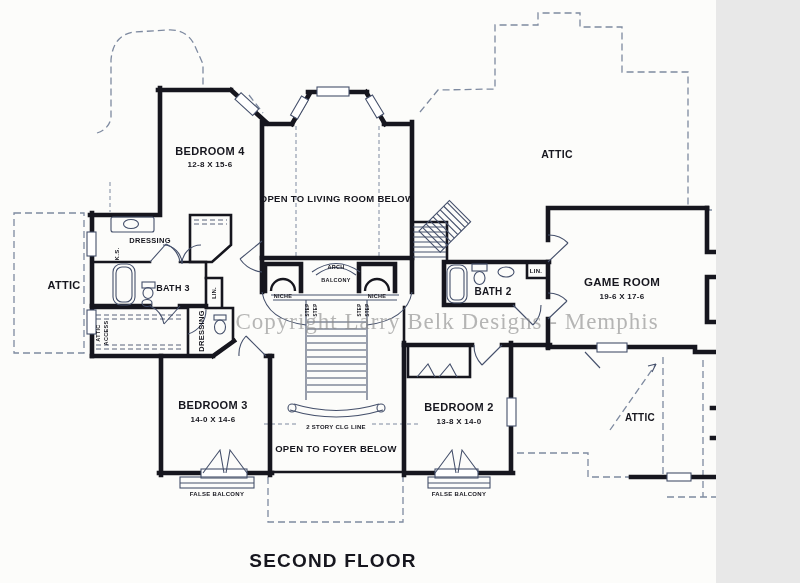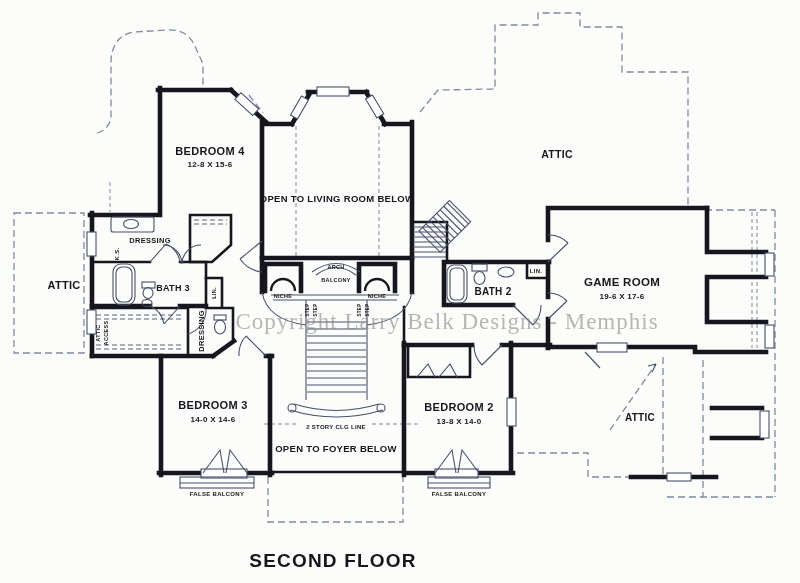--- a/index.html
+++ b/index.html
@@ -1,19 +1,19 @@
 <!DOCTYPE html>
 <html style="--paper: #fcfcfa; --ink: #16161e; --thin-line: #45506b; --dash-line: #7e8aa0; --watermark: #8a8a8a;"><head>
 <meta charset="utf-8">
 <style>
   :root{
     --paper:#fcfcfa; --ink:#16161e; --thin-line:#45506b; --dash-line:#7e8aa0; --watermark:#8a8a8a;
   }
   html,body{margin:0;padding:0;background:#e8e8e8;}
-  #canvas{position:relative;width:800px;height:583px;background:var(--paper);overflow:hidden;font-family:"Liberation Sans",sans-serif;}
+  #canvas{position:relative;width:716px;height:583px;background:var(--paper);overflow:hidden;font-family:"Liberation Sans",sans-serif;}
   svg{display:block;}
   .w{stroke:var(--ink);stroke-width:4.6;fill:none;stroke-linecap:square;}
   .w3{stroke:var(--ink);stroke-width:2.6;fill:none;stroke-linecap:square;}
   .wa{stroke:var(--ink);stroke-width:2.4;fill:none;}
   .t{stroke:var(--thin-line);stroke-width:1.1;fill:none;}
   .tw{stroke:var(--thin-line);stroke-width:1.1;fill:#ffffff;}
   .d{stroke:var(--dash-line);stroke-width:1.3;fill:none;stroke-dasharray:7 4;}
   .d2{stroke:var(--dash-line);stroke-width:1;fill:none;stroke-dasharray:4 3;}
   .dr{stroke:var(--thin-line);stroke-width:.9;fill:none;stroke-dasharray:5 3;}
   .lbl{font-family:"Liberation Sans",sans-serif;font-weight:700;fill:var(--ink);text-anchor:middle;letter-spacing:.3px;}

